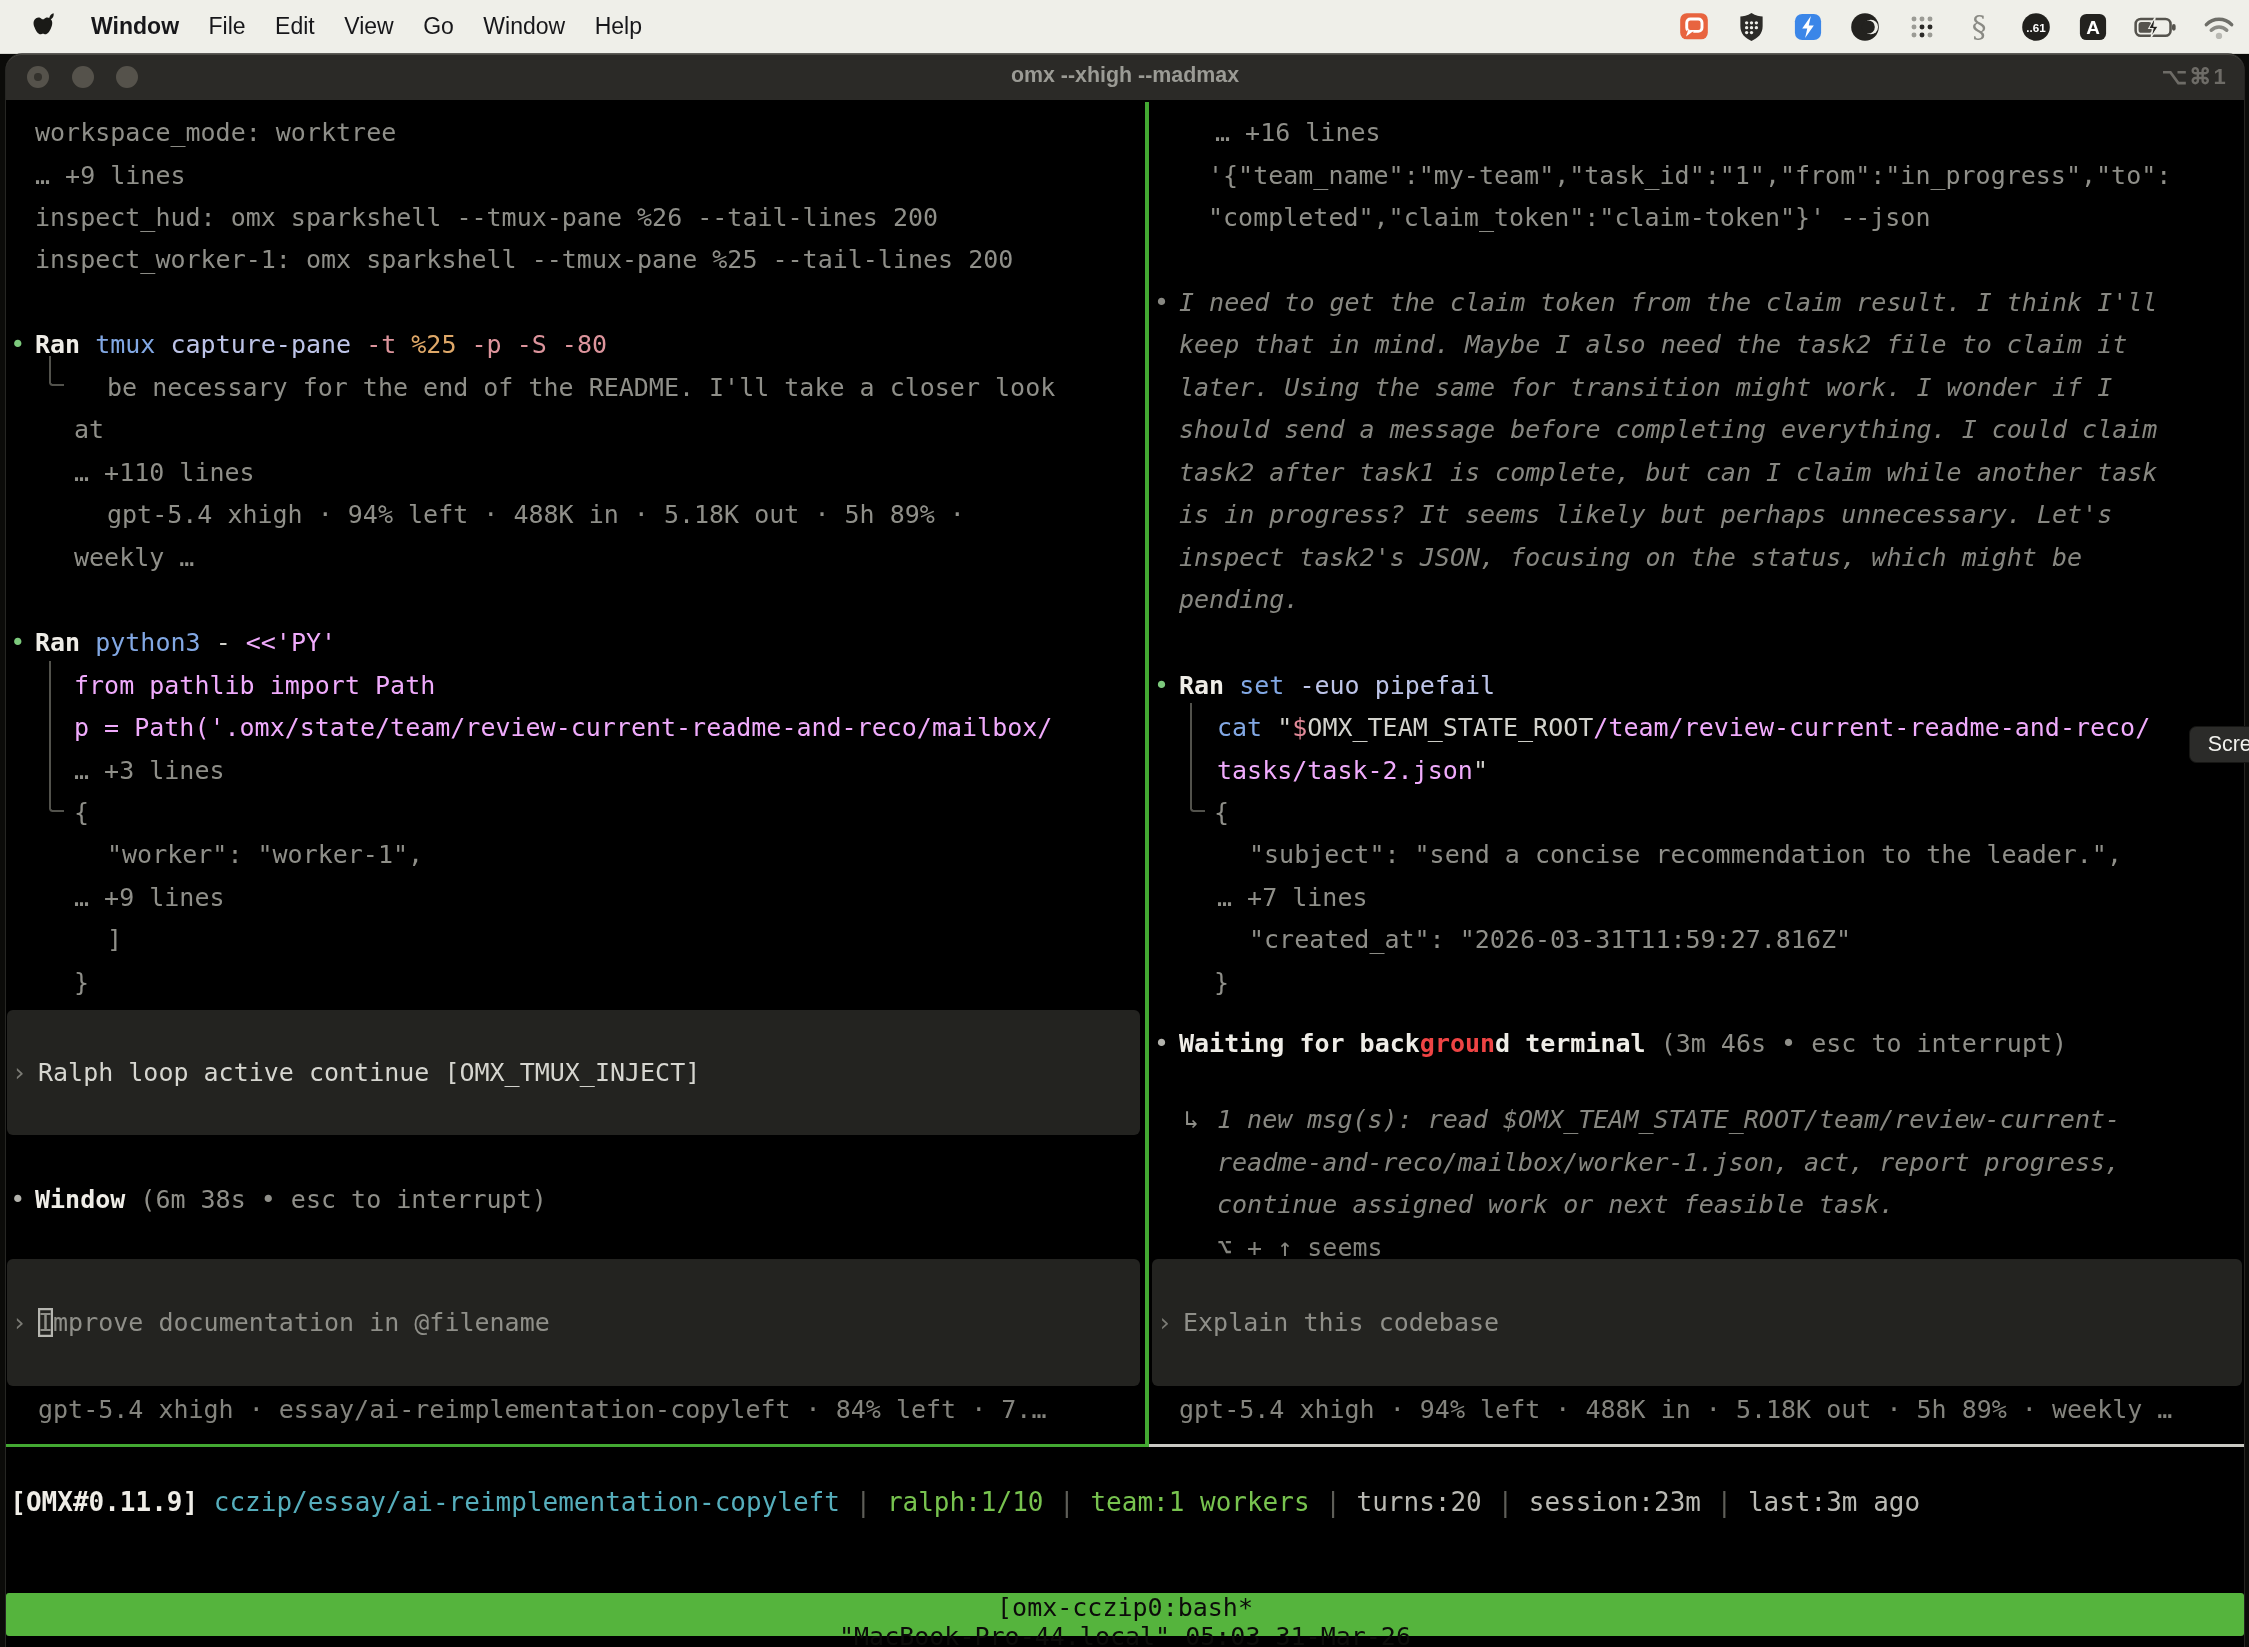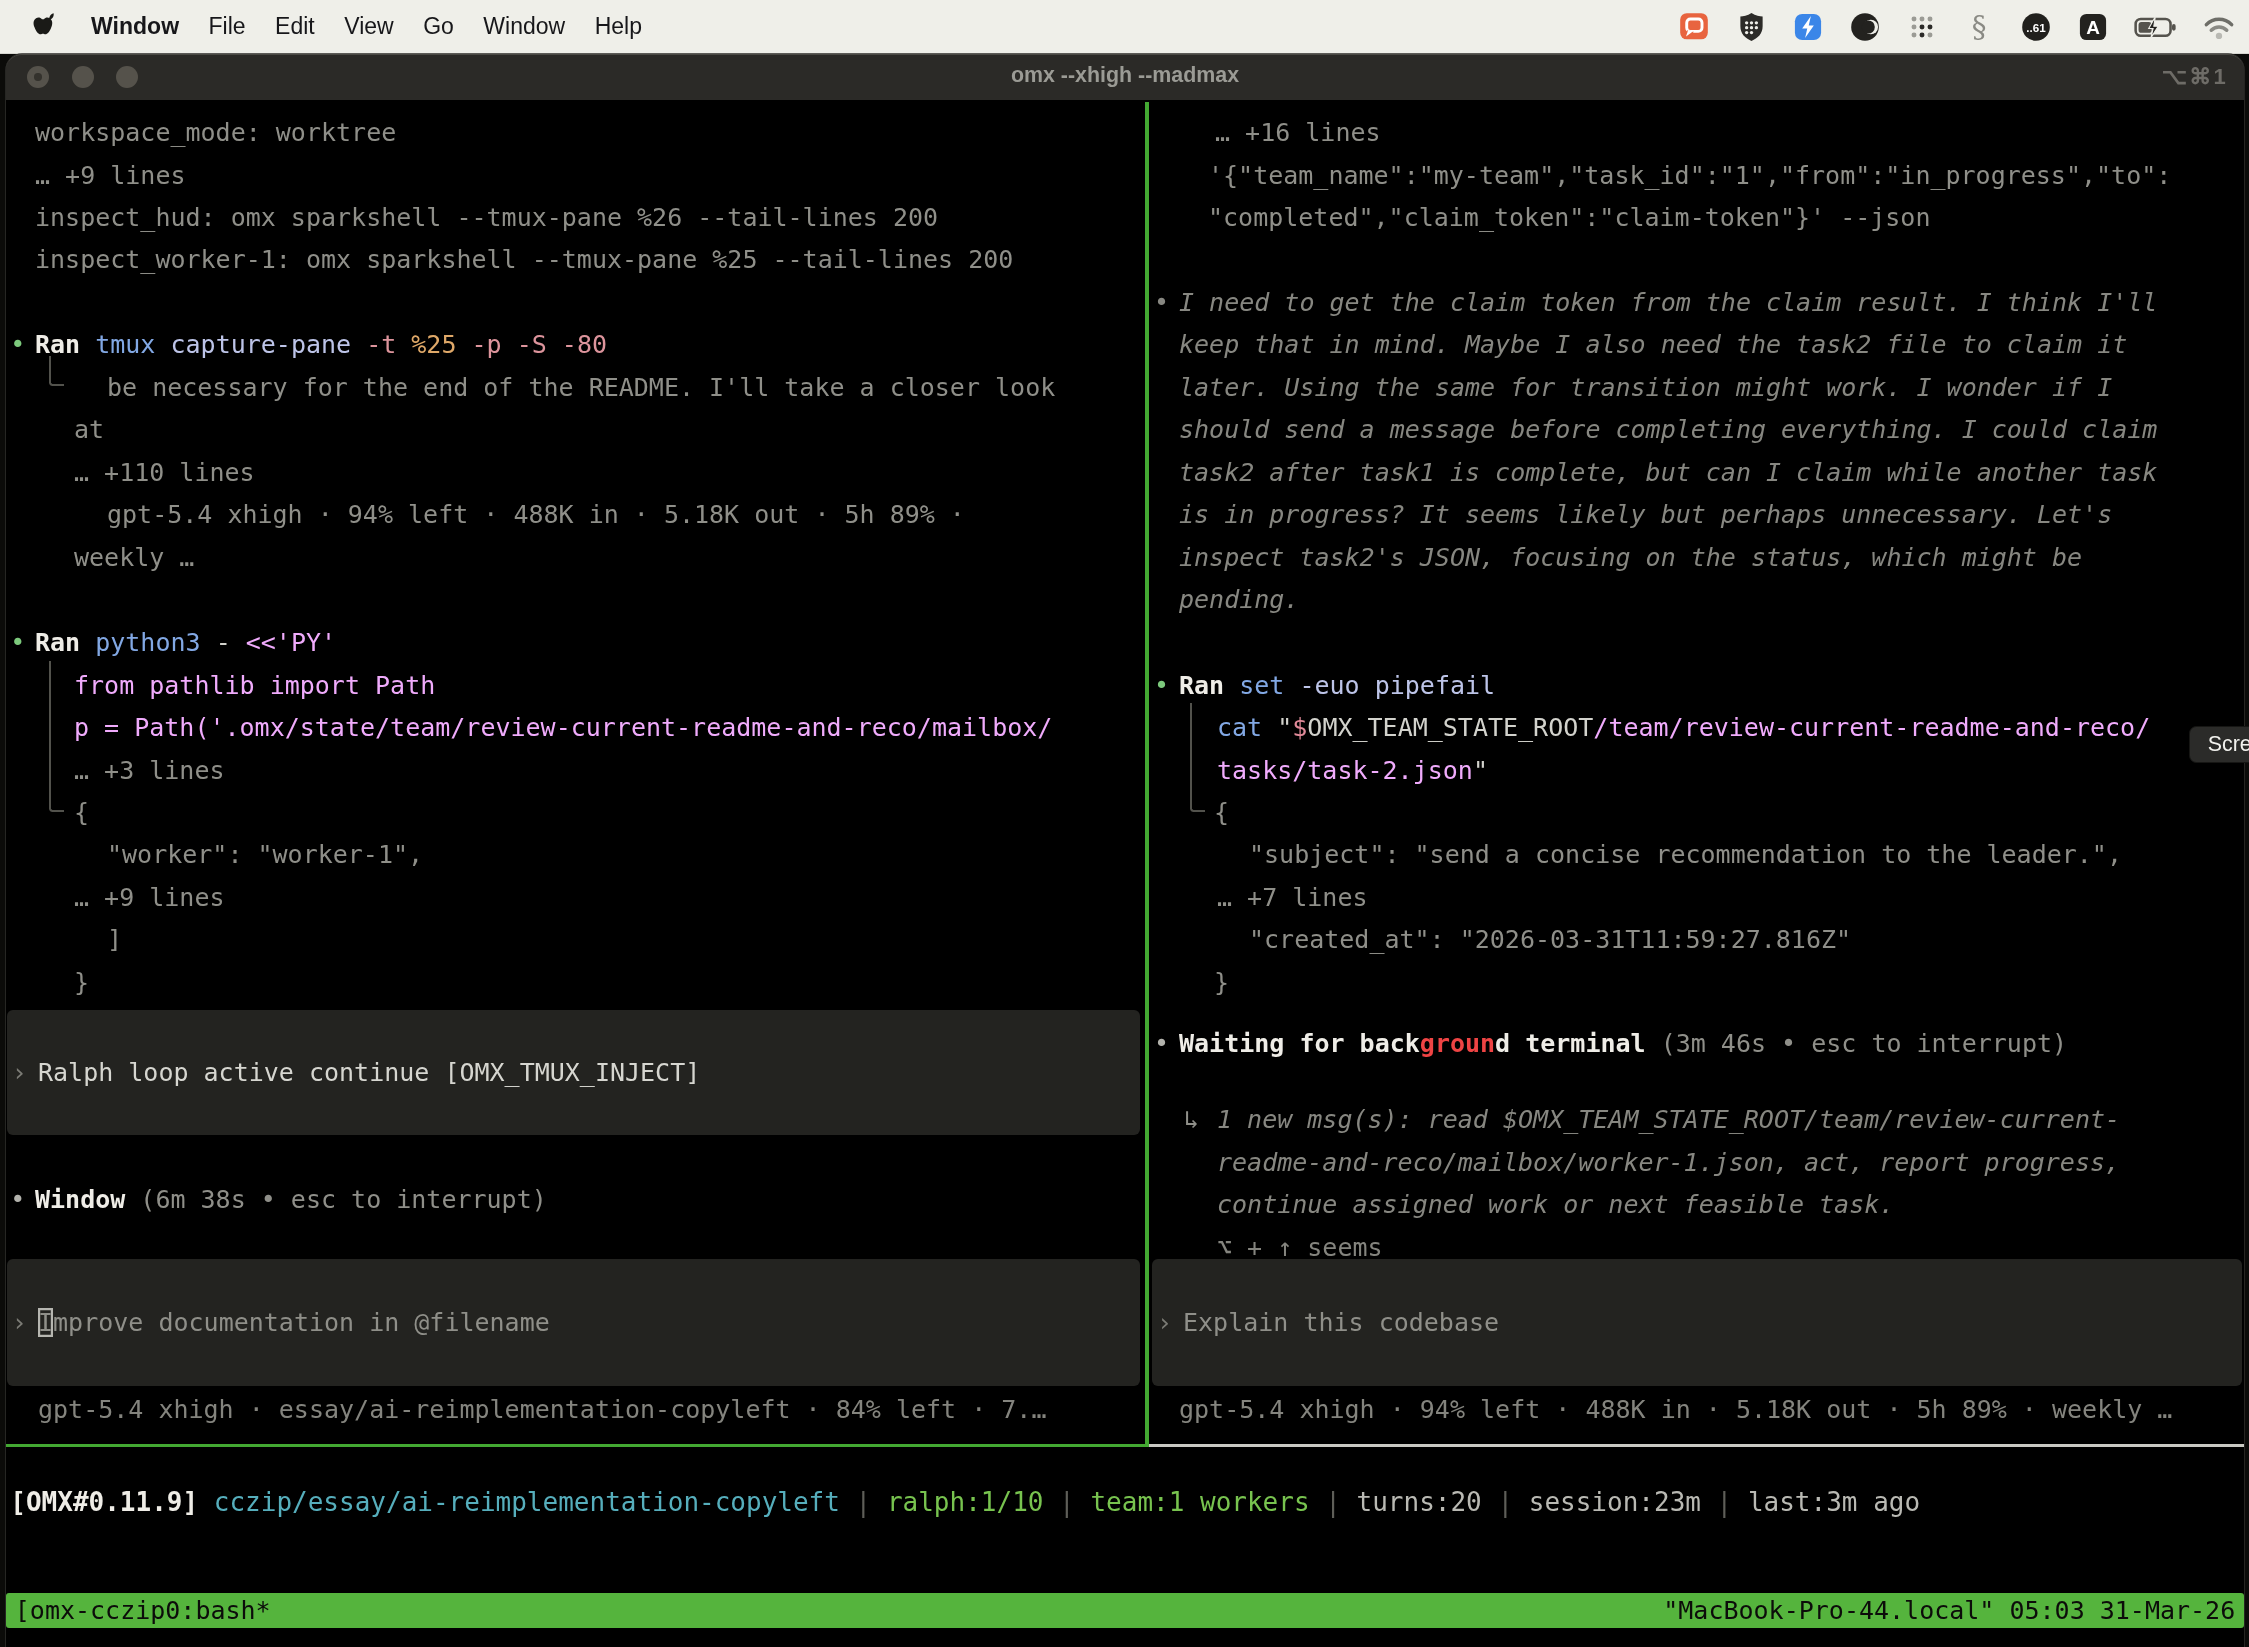--- a/index.html
+++ b/index.html
@@ -64,23 +64,23 @@
              background:#2b2b29; border:1.5px solid #161614; border-radius:7.4px;
              color:#f2f2ee; font-family:"Liberation Sans", sans-serif; font-size:21.4px;
              display:flex; align-items:center; padding-left:17.7px; }
 
   
   .hud { position:absolute; top:1481px; left:10.3px; white-space:pre; font-size:26px; line-height:43px; }
   .hud .sep { color:#5e5e58; }
   .hud .cyan { color:#56aebc; }
   .hud .sgrn { color:#78c34f; }
   .hud .lt   { color:#b9b9b3; }
-  .tmuxbar { position:absolute; left:5.9px; right:5.9px; top:1593px; height:35px; background:#55b43d;
+  .tmuxbar { position:absolute; left:5.9px; right:5.9px; top:1593px; height:43px; background:#55b43d;
              border-radius:3px; display:flex; align-items:center; justify-content:space-between;
-             font-size:25px; color:#0c0c0a; padding:0 8.9px; }
+             font-size:25px; color:#0c0c0a; padding:0 8.9px;flex-direction:column; }
 </style>
 </head>
 <body>
 
 <div class="screen">
 
   <div class="menubar">
     <div class="mb-left">
       <span class="mb-ic">
         <svg width="25" height="29.5" viewBox="0 0 44 52">

